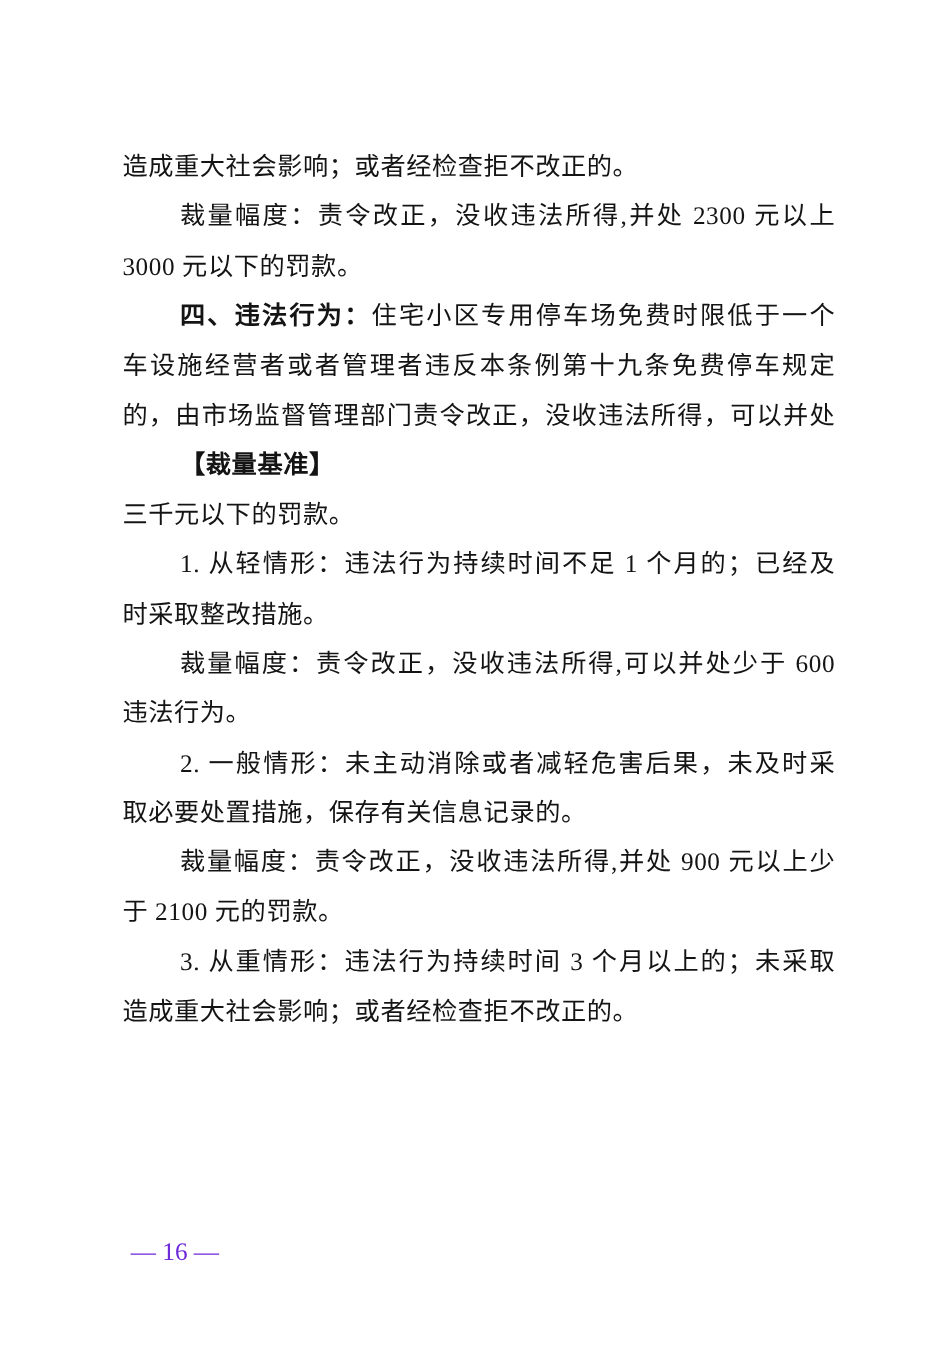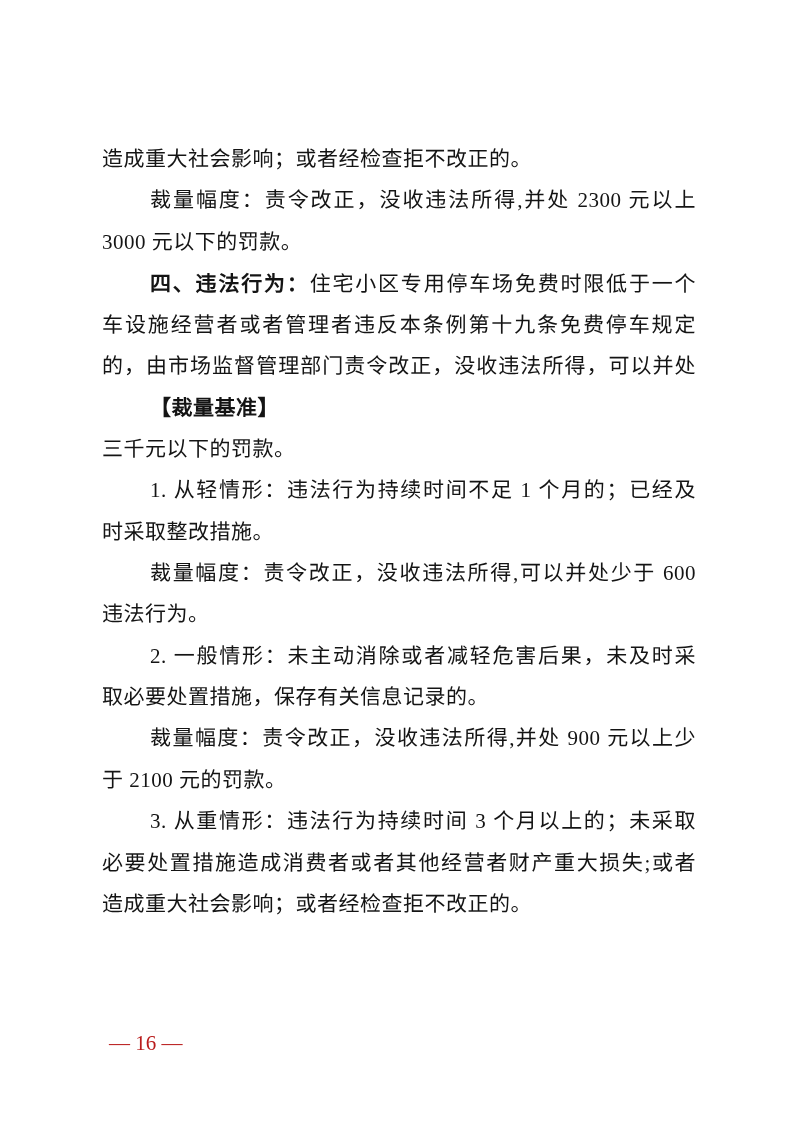--- a/index.html
+++ b/index.html
@@ -14,21 +14,20 @@
     background: #ffffff;
     overflow: hidden;
     font-family: "Liberation Serif", "DejaVu Serif", serif;
     color: #141414;
   }
   .text-block {
     position: absolute;
     left: 102px;
     top: 119px;
     width: 594px;
-    margin-top: 20px;
   }
   .line {
     height: 41.4px;
     line-height: 41.4px;
     font-size: 21px;
     letter-spacing: 0.5px;
     text-align: left;
   }
   .line.indent {
     padding-left: 48px;
@@ -42,21 +41,21 @@
     font-weight: 700;
     font-family: "Liberation Sans", "DejaVu Sans", sans-serif;
   }
   .page-footer {
     position: absolute;
     left: 109px;
     top: 1031px;
     height: 24px;
     line-height: 24px;
     font-size: 21px;
-    color: #b91c1c;
+    color: #6d28d9;
     font-family: "Liberation Serif", "DejaVu Serif", serif;
   }
 </style>
 </head>
 <body>
 
 <div class="page">
   <main class="text-block" id="text-block">
       <div class="line"><span class="seg">造成重大社会影响；或者经检查拒不改正的。</span></div>
       <div class="line indent justify"><span class="seg">裁量幅度：责令改正，没收违法所得,并处 2300 元以上</span></div>
@@ -68,19 +67,18 @@
       <div class="line"><span class="seg">三千元以下的罚款。</span></div>
       <div class="line indent justify"><span class="seg">1. 从轻情形：违法行为持续时间不足 1 个月的；已经及</span></div>
       <div class="line"><span class="seg">时采取整改措施。</span></div>
       <div class="line indent justify"><span class="seg">裁量幅度：责令改正，没收违法所得,可以并处少于 600</span></div>
       <div class="line"><span class="seg">违法行为。</span></div>
       <div class="line indent justify"><span class="seg">2. 一般情形：未主动消除或者减轻危害后果，未及时采</span></div>
       <div class="line"><span class="seg">取必要处置措施，保存有关信息记录的。</span></div>
       <div class="line indent justify"><span class="seg">裁量幅度：责令改正，没收违法所得,并处 900 元以上少</span></div>
       <div class="line"><span class="seg">于 2100 元的罚款。</span></div>
       <div class="line indent justify"><span class="seg">3. 从重情形：违法行为持续时间 3 个月以上的；未采取</span></div>
-      <div class="line justify"><span class="seg">必要处置措施造成消费者或者其他经营者财产重大损失;或者</span></div>
       <div class="line"><span class="seg">造成重大社会影响；或者经检查拒不改正的。</span></div>
     </main>
   <footer class="page-footer">
     <span>— 16 —</span>
   </footer>
 </div>
 
 </body></html>

